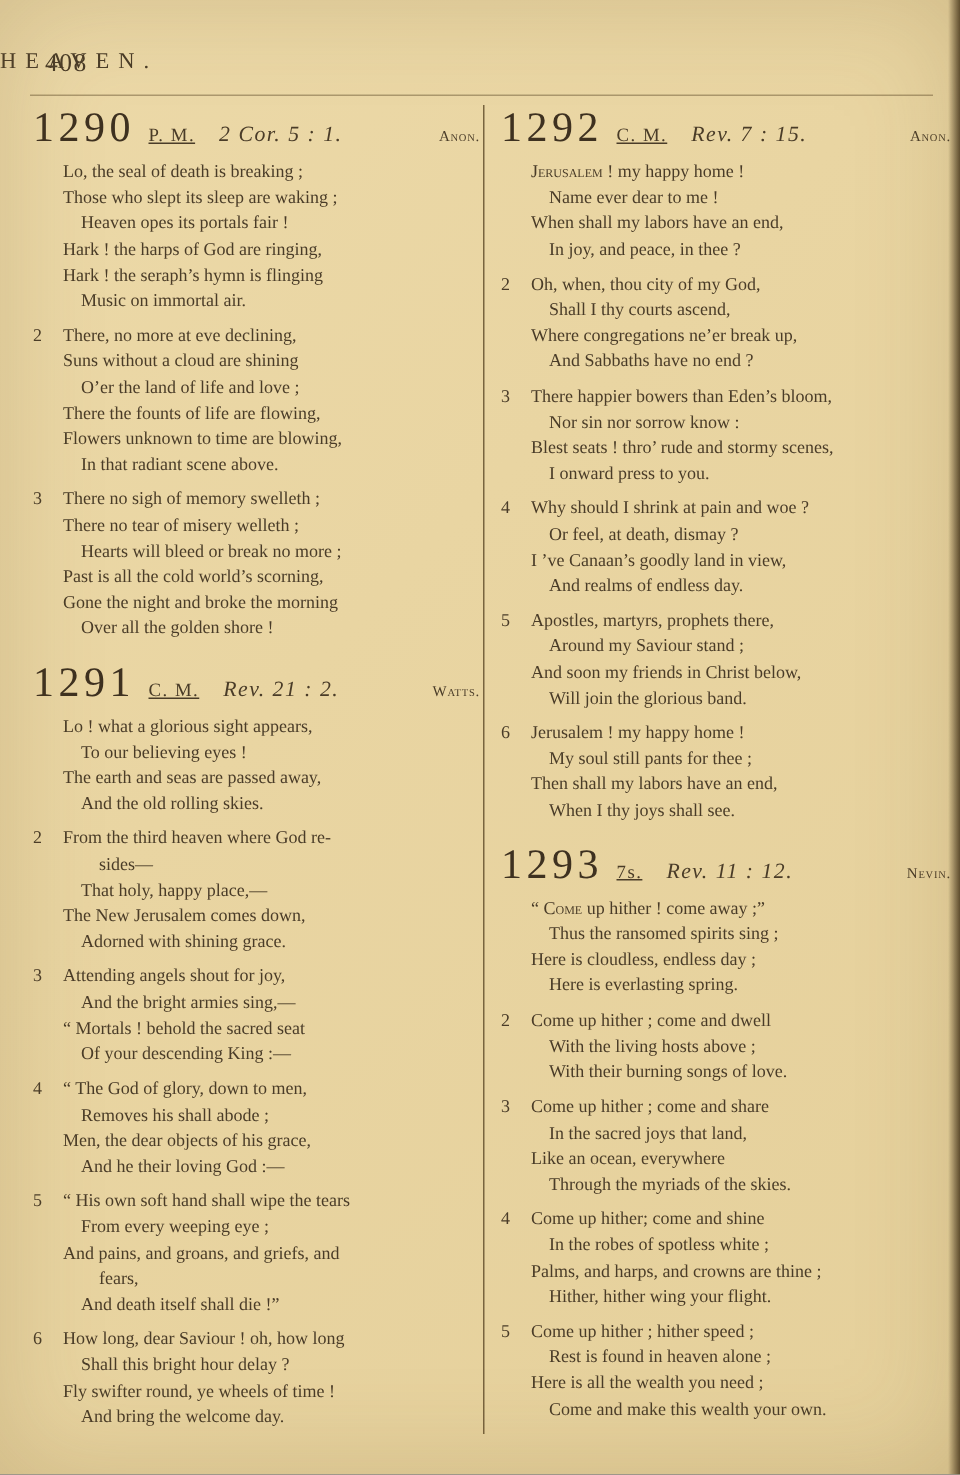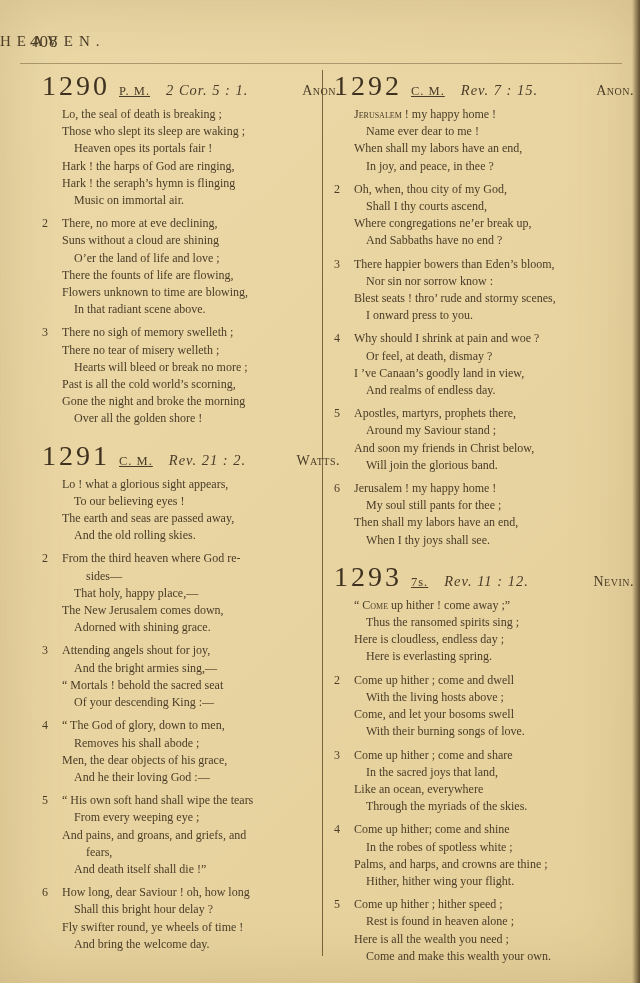--- a/index.html
+++ b/index.html
@@ -28,28 +28,28 @@
   }
   .head-rule{
     position:absolute;top:63px;left:20px;right:18px;height:1px;
     background:rgba(95,75,42,0.45);
   }
   .col-divider{
     position:absolute;left:322px;top:70px;height:886px;width:1px;
     background:rgba(100,80,45,0.85);
   }
   .col{position:absolute;top:72px;}
-  .col-left{left:22px;width:298px;margin-left:20px;}
+  .col-left{left:22px;width:298px;}
   .col-right{left:334px;width:300px;}
   .hymn+.hymn{margin-top:14px;}
   .hymn-head{display:flex;align-items:baseline;margin-bottom:6px;}
   .hymn-number{font-size:28px;line-height:1;letter-spacing:3px;color:#3e3120;}
   .hymn-meter{font-size:12.5px;margin-left:9px;letter-spacing:1px;text-decoration:underline;}
   .hymn-ref{font-style:italic;font-size:14.5px;margin-left:16px;letter-spacing:1px;}
-  .hymn-author{margin-left:auto;font-variant:small-caps;font-size:14px;letter-spacing:0.5px;}
+  .hymn-author{margin-left:auto;font-variant:small-caps;font-size:10px;letter-spacing:0.5px;}
   .verse{display:flex;margin-top:6px;font-size:12px;line-height:17.2px;}
   .verse-num{flex:none;width:20px;}
   .verse-lines{flex:1;}
   .line{white-space:pre-wrap;}
   .lead-caps{font-variant:small-caps;}
 </style>
 </head>
 <body>
 
 <div class="page">
@@ -243,21 +243,20 @@
             <div class="line">    Thus the ransomed spirits sing ;</div>
             <div class="line">Here is cloudless, endless day ;</div>
             <div class="line">    Here is everlasting spring.</div>
           </div>
         </div>
         <div class="verse">
           <span class="verse-num">2</span>
           <div class="verse-lines">
             <div class="line">Come up hither ; come and dwell</div>
             <div class="line">    With the living hosts above ;</div>
-            <div class="line">Come, and let your bosoms swell</div>
             <div class="line">    With their burning songs of love.</div>
           </div>
         </div>
         <div class="verse">
           <span class="verse-num">3</span>
           <div class="verse-lines">
             <div class="line">Come up hither ; come and share</div>
             <div class="line">    In the sacred joys that land,</div>
             <div class="line">Like an ocean, everywhere</div>
             <div class="line">    Through the myriads of the skies.</div>

